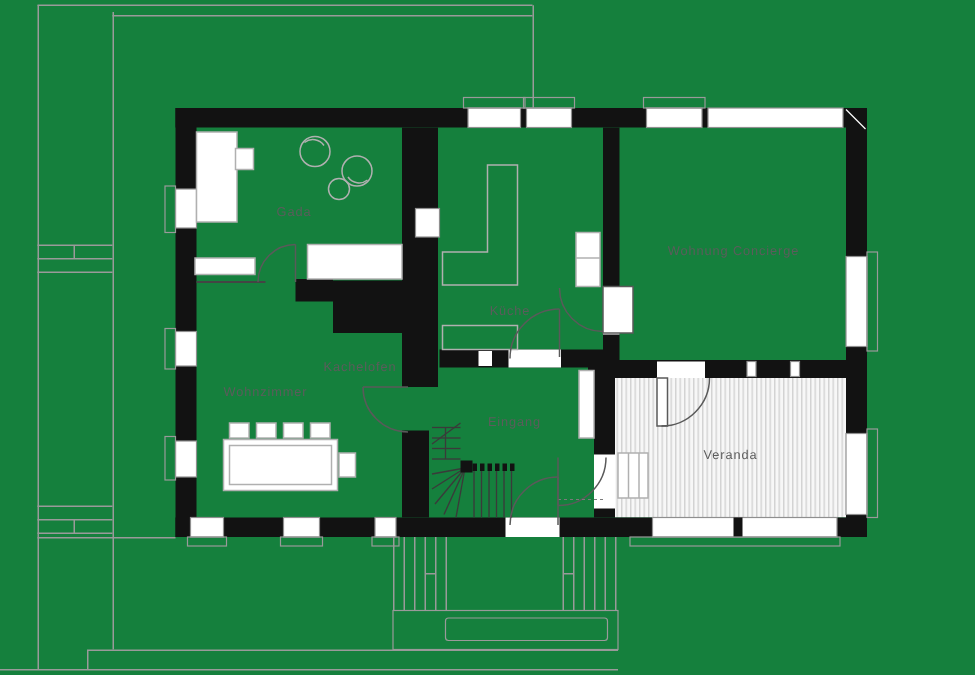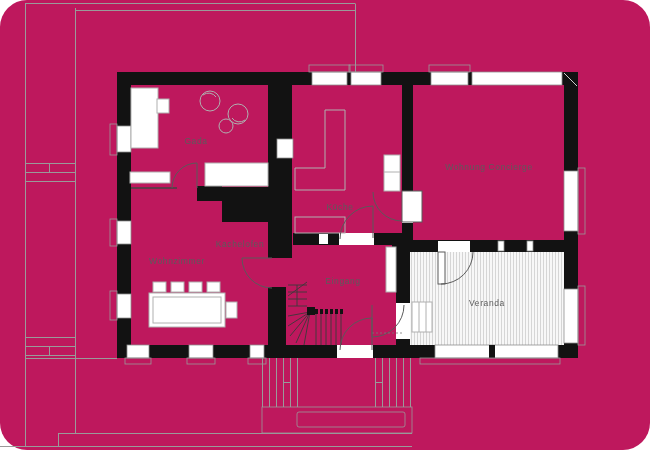--- a/index.html
+++ b/index.html
@@ -1,17 +1,17 @@
 <!DOCTYPE html>
 <html><head>
 <meta charset="utf-8">
 <style>
   html,body{margin:0;padding:0;background:#ffffff;width:650px;height:450px;overflow:hidden;}
   body{font-family:"Liberation Sans", sans-serif;}
-  .plan-wrap{position:relative;width:650px;height:450px;background:#be185d;border-radius:27px;}
+  .plan-wrap{position:relative;width:650px;height:450px;background:#15803d;}
   svg{display:block;}
   .wall{fill:#121212;stroke:none;}
   .siteline{stroke:#9a9a9a;stroke-width:1;fill:none;}
   .window{fill:#ffffff;stroke:#8f8f8f;stroke-width:0.8;}
   .opening{fill:#ffffff;stroke:none;}
   .sill{fill:none;stroke:#9a9a9a;stroke-width:0.8;}
   .furn{fill:#ffffff;stroke:#b0b0b0;stroke-width:1;}
   .furnline{stroke:#b0b0b0;stroke-width:1;fill:none;}
   .door{stroke:#5a5a5a;stroke-width:1;fill:none;}
   .doorleaf{fill:#ffffff;stroke:#5a5a5a;stroke-width:1;}

